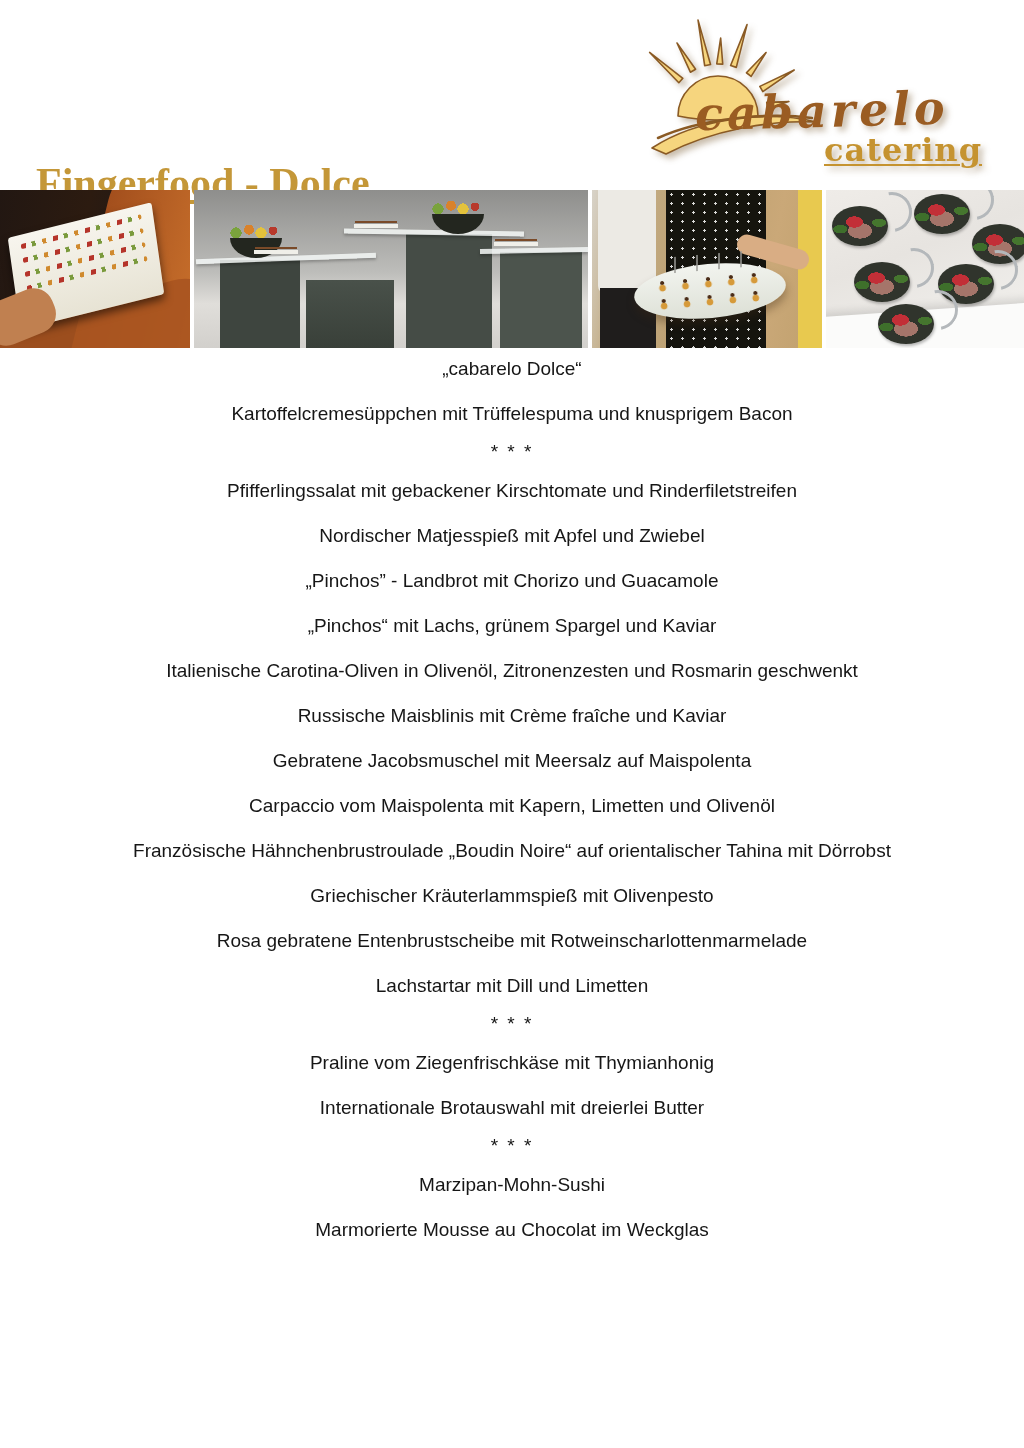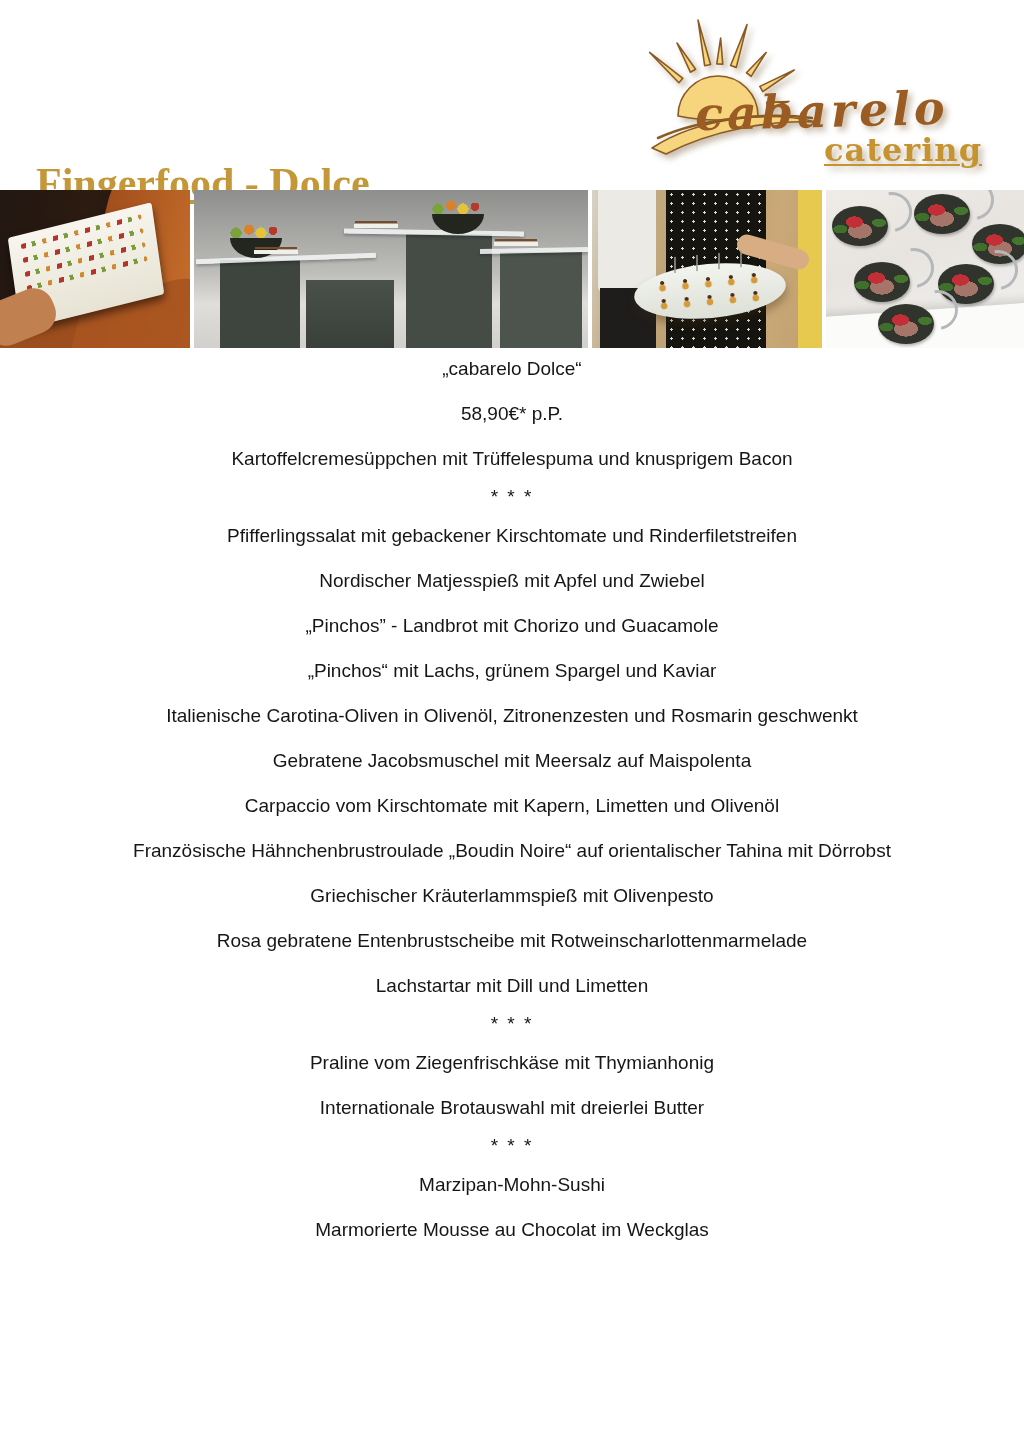--- a/index.html
+++ b/index.html
@@ -200,30 +200,30 @@
       <div class="spoon s3"></div>
       <div class="spoon s4"></div>
       <div class="spoon s5"></div>
       <div class="spoon s6"></div>
     </div>
 
   </div>
 
   <main class="menu">
     <div class="line item">„cabarelo Dolce“</div>
-    <div class="line item">58,90€* p.P.</div>
     <div class="line item">Kartoffelcremesüppchen mit Trüffelespuma und knusprigem Bacon</div>
     <div class="line sep">* * *</div>
     <div class="line item">Pfifferlingssalat mit gebackener Kirschtomate und Rinderfiletstreifen</div>
     <div class="line item">Nordischer Matjesspieß mit Apfel und Zwiebel</div>
     <div class="line item">„Pinchos” - Landbrot mit Chorizo und Guacamole</div>
     <div class="line item">„Pinchos“ mit Lachs, grünem Spargel und Kaviar</div>
     <div class="line item">Italienische Carotina-Oliven in Olivenöl, Zitronenzesten und Rosmarin geschwenkt</div>
+    <div class="line item">Russische Maisblinis mit Crème fraîche und Kaviar</div>
     <div class="line item">Gebratene Jacobsmuschel mit Meersalz auf Maispolenta</div>
-    <div class="line item">Carpaccio vom Kirschtomate mit Kapern, Limetten und Olivenöl</div>
+    <div class="line item">Carpaccio vom Maispolenta mit Kapern, Limetten und Olivenöl</div>
     <div class="line item">Französische Hähnchenbrustroulade „Boudin Noire“ auf orientalischer Tahina mit Dörrobst</div>
     <div class="line item">Griechischer Kräuterlammspieß mit Olivenpesto</div>
     <div class="line item">Rosa gebratene Entenbrustscheibe mit Rotweinscharlottenmarmelade</div>
     <div class="line item">Lachstartar mit Dill und Limetten</div>
     <div class="line sep">* * *</div>
     <div class="line item">Praline vom Ziegenfrischkäse mit Thymianhonig</div>
     <div class="line item">Internationale Brotauswahl mit dreierlei Butter</div>
     <div class="line sep">* * *</div>
     <div class="line item">Marzipan-Mohn-Sushi</div>
     <div class="line item">Marmorierte Mousse au Chocolat im Weckglas</div>

